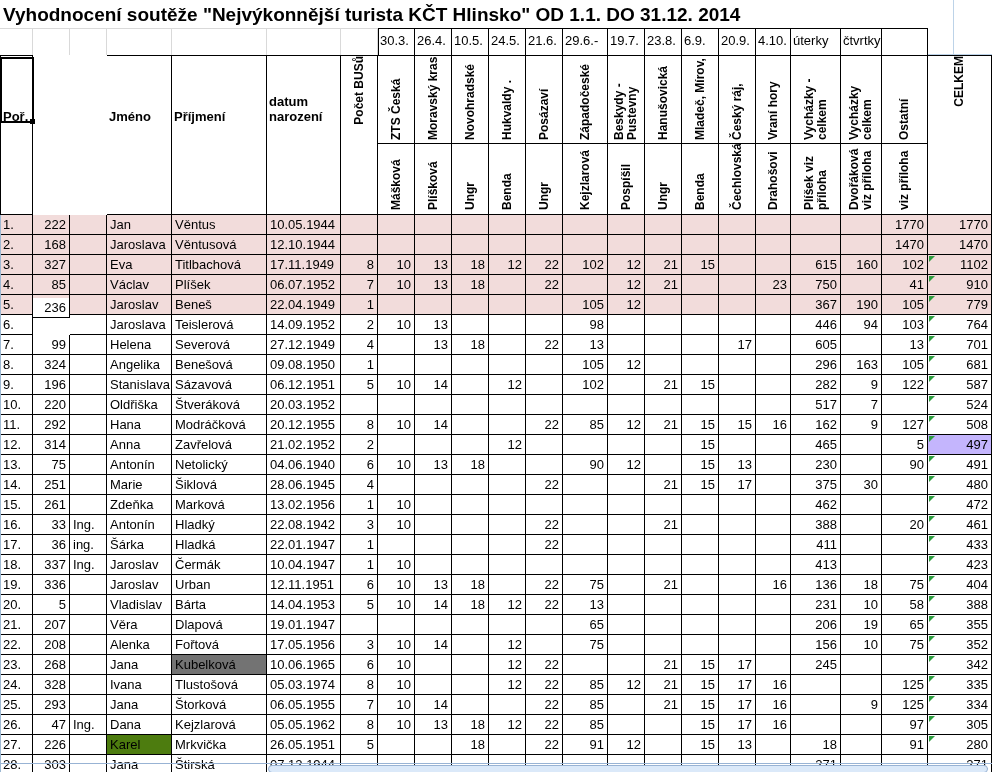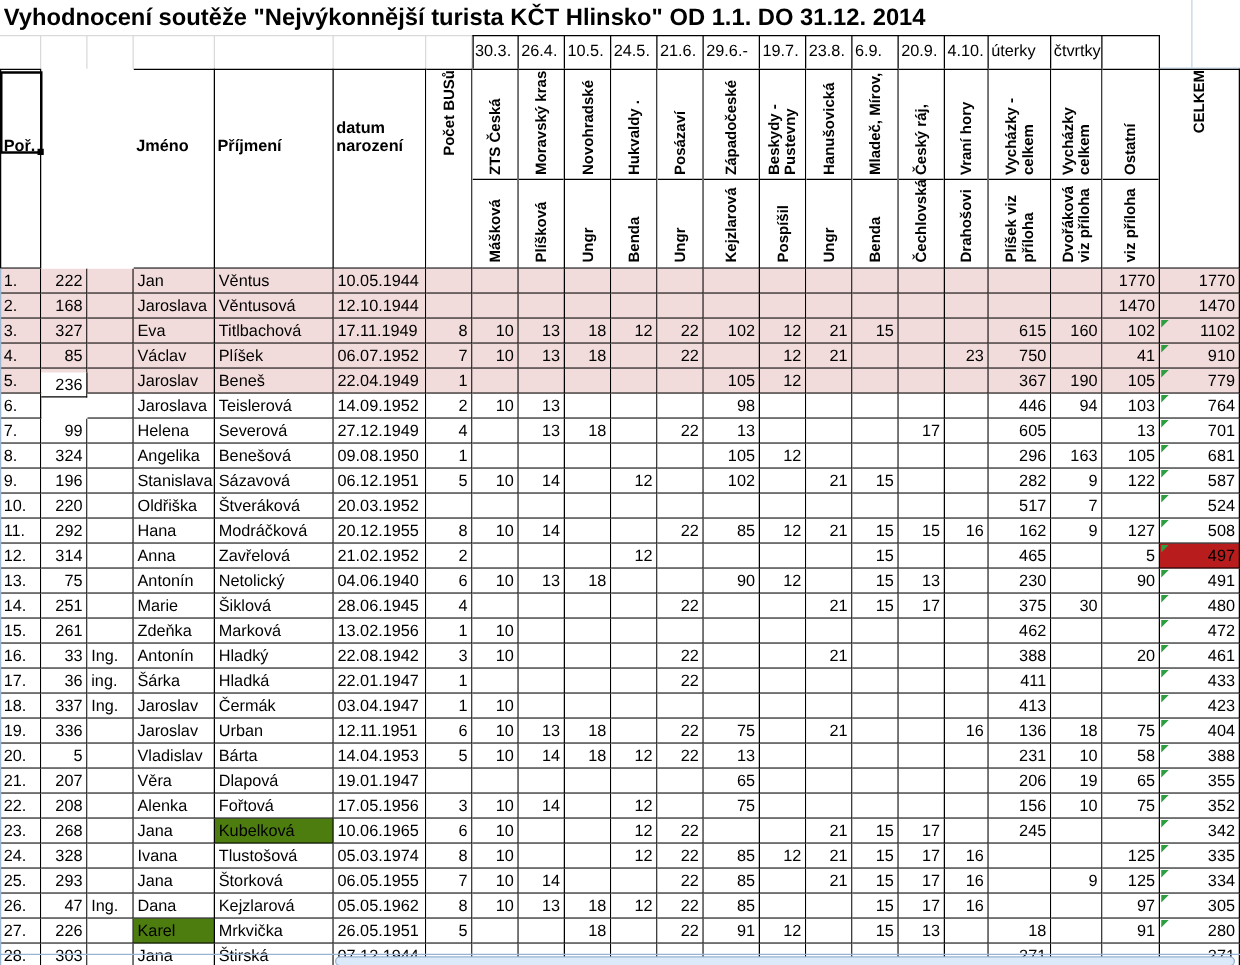--- a/index.html
+++ b/index.html
@@ -452,21 +452,21 @@
     <div class="c num" style="left: 526px; top: 435px; width: 37px; height: 20px; border-right: 1px solid rgb(0, 0, 0); border-bottom: 1px solid rgb(0, 0, 0); background: rgb(255, 255, 255);"></div>
     <div class="c num" style="left: 563px; top: 435px; width: 45px; height: 20px; border-right: 1px solid rgb(0, 0, 0); border-bottom: 1px solid rgb(0, 0, 0); background: rgb(255, 255, 255);"></div>
     <div class="c num" style="left: 608px; top: 435px; width: 37px; height: 20px; border-right: 1px solid rgb(0, 0, 0); border-bottom: 1px solid rgb(0, 0, 0); background: rgb(255, 255, 255);"></div>
     <div class="c num" style="left: 645px; top: 435px; width: 37px; height: 20px; border-right: 1px solid rgb(0, 0, 0); border-bottom: 1px solid rgb(0, 0, 0); background: rgb(255, 255, 255);"></div>
     <div class="c num" style="left: 682px; top: 435px; width: 37px; height: 20px; border-right: 1px solid rgb(0, 0, 0); border-bottom: 1px solid rgb(0, 0, 0); background: rgb(255, 255, 255);">15</div>
     <div class="c num" style="left: 719px; top: 435px; width: 37px; height: 20px; border-right: 1px solid rgb(0, 0, 0); border-bottom: 1px solid rgb(0, 0, 0); background: rgb(255, 255, 255);"></div>
     <div class="c num" style="left: 756px; top: 435px; width: 35px; height: 20px; border-right: 1px solid rgb(0, 0, 0); border-bottom: 1px solid rgb(0, 0, 0); background: rgb(255, 255, 255);"></div>
     <div class="c num" style="left: 791px; top: 435px; width: 50px; height: 20px; border-right: 1px solid rgb(0, 0, 0); border-bottom: 1px solid rgb(0, 0, 0); background: rgb(255, 255, 255);">465</div>
     <div class="c num" style="left: 841px; top: 435px; width: 41px; height: 20px; border-right: 1px solid rgb(0, 0, 0); border-bottom: 1px solid rgb(0, 0, 0); background: rgb(255, 255, 255);"></div>
     <div class="c num" style="left: 882px; top: 435px; width: 46px; height: 20px; border-right: 1px solid rgb(0, 0, 0); border-bottom: 1px solid rgb(0, 0, 0); background: rgb(255, 255, 255);">5</div>
-    <div class="c num" style="left: 928px; top: 435px; width: 64px; height: 20px; border-right: 1px solid rgb(0, 0, 0); border-bottom: 1px solid rgb(0, 0, 0); background: #b91c1c;">497</div>
+    <div class="c num" style="left: 928px; top: 435px; width: 64px; height: 20px; border-right: 1px solid rgb(0, 0, 0); border-bottom: 1px solid rgb(0, 0, 0); background: #c4b5fd;">497</div>
     <div class="c flagtri" style="left: 929px; top: 436px; width: 0px; height: 0px; border-top: 6px solid rgb(46, 158, 65); border-right: 6px solid transparent;"></div>
     <div class="c txt" style="left: 0px; top: 455px; width: 33px; height: 20px; border-right: 1px solid rgb(0, 0, 0); border-bottom: 1px solid rgb(0, 0, 0); background: rgb(255, 255, 255);">13.</div>
     <div class="c num" style="left: 33px; top: 455px; width: 37px; height: 20px; border-right: 1px solid rgb(0, 0, 0); border-bottom: 1px solid rgb(0, 0, 0); background: rgb(255, 255, 255);">75</div>
     <div class="c txt" style="left: 70px; top: 455px; width: 37px; height: 20px; border-right: 1px solid rgb(0, 0, 0); border-bottom: 1px solid rgb(0, 0, 0); background: rgb(255, 255, 255);"></div>
     <div class="c txt" style="left: 107px; top: 455px; width: 65px; height: 20px; border-right: 1px solid rgb(0, 0, 0); border-bottom: 1px solid rgb(0, 0, 0); background: rgb(255, 255, 255);">Antonín</div>
     <div class="c txt" style="left: 172px; top: 455px; width: 95px; height: 20px; border-right: 1px solid rgb(0, 0, 0); border-bottom: 1px solid rgb(0, 0, 0); background: rgb(255, 255, 255);">Netolický</div>
     <div class="c txt" style="left: 267px; top: 455px; width: 74px; height: 20px; border-right: 1px solid rgb(0, 0, 0); border-bottom: 1px solid rgb(0, 0, 0); background: rgb(255, 255, 255);">04.06.1940</div>
     <div class="c num" style="left: 341px; top: 455px; width: 37px; height: 20px; border-right: 1px solid rgb(0, 0, 0); border-bottom: 1px solid rgb(0, 0, 0); background: rgb(255, 255, 255);">6</div>
     <div class="c num" style="left: 378px; top: 455px; width: 37px; height: 20px; border-right: 1px solid rgb(0, 0, 0); border-bottom: 1px solid rgb(0, 0, 0); background: rgb(255, 255, 255);">10</div>
     <div class="c num" style="left: 415px; top: 455px; width: 37px; height: 20px; border-right: 1px solid rgb(0, 0, 0); border-bottom: 1px solid rgb(0, 0, 0); background: rgb(255, 255, 255);">13</div>
@@ -574,21 +574,21 @@
     <div class="c num" style="left: 791px; top: 535px; width: 50px; height: 20px; border-right: 1px solid rgb(0, 0, 0); border-bottom: 1px solid rgb(0, 0, 0); background: rgb(255, 255, 255);">411</div>
     <div class="c num" style="left: 841px; top: 535px; width: 41px; height: 20px; border-right: 1px solid rgb(0, 0, 0); border-bottom: 1px solid rgb(0, 0, 0); background: rgb(255, 255, 255);"></div>
     <div class="c num" style="left: 882px; top: 535px; width: 46px; height: 20px; border-right: 1px solid rgb(0, 0, 0); border-bottom: 1px solid rgb(0, 0, 0); background: rgb(255, 255, 255);"></div>
     <div class="c num" style="left: 928px; top: 535px; width: 64px; height: 20px; border-right: 1px solid rgb(0, 0, 0); border-bottom: 1px solid rgb(0, 0, 0); background: rgb(255, 255, 255);">433</div>
     <div class="c flagtri" style="left: 929px; top: 536px; width: 0px; height: 0px; border-top: 6px solid rgb(46, 158, 65); border-right: 6px solid transparent;"></div>
     <div class="c txt" style="left: 0px; top: 555px; width: 33px; height: 20px; border-right: 1px solid rgb(0, 0, 0); border-bottom: 1px solid rgb(0, 0, 0); background: rgb(255, 255, 255);">18.</div>
     <div class="c num" style="left: 33px; top: 555px; width: 37px; height: 20px; border-right: 1px solid rgb(0, 0, 0); border-bottom: 1px solid rgb(0, 0, 0); background: rgb(255, 255, 255);">337</div>
     <div class="c txt" style="left: 70px; top: 555px; width: 37px; height: 20px; border-right: 1px solid rgb(0, 0, 0); border-bottom: 1px solid rgb(0, 0, 0); background: rgb(255, 255, 255);">Ing.</div>
     <div class="c txt" style="left: 107px; top: 555px; width: 65px; height: 20px; border-right: 1px solid rgb(0, 0, 0); border-bottom: 1px solid rgb(0, 0, 0); background: rgb(255, 255, 255);">Jaroslav</div>
     <div class="c txt" style="left: 172px; top: 555px; width: 95px; height: 20px; border-right: 1px solid rgb(0, 0, 0); border-bottom: 1px solid rgb(0, 0, 0); background: rgb(255, 255, 255);">Čermák</div>
-    <div class="c txt" style="left: 267px; top: 555px; width: 74px; height: 20px; border-right: 1px solid rgb(0, 0, 0); border-bottom: 1px solid rgb(0, 0, 0); background: rgb(255, 255, 255);">03.04.1947</div>
+    <div class="c txt" style="left: 267px; top: 555px; width: 74px; height: 20px; border-right: 1px solid rgb(0, 0, 0); border-bottom: 1px solid rgb(0, 0, 0); background: rgb(255, 255, 255);">10.04.1947</div>
     <div class="c num" style="left: 341px; top: 555px; width: 37px; height: 20px; border-right: 1px solid rgb(0, 0, 0); border-bottom: 1px solid rgb(0, 0, 0); background: rgb(255, 255, 255);">1</div>
     <div class="c num" style="left: 378px; top: 555px; width: 37px; height: 20px; border-right: 1px solid rgb(0, 0, 0); border-bottom: 1px solid rgb(0, 0, 0); background: rgb(255, 255, 255);">10</div>
     <div class="c num" style="left: 415px; top: 555px; width: 37px; height: 20px; border-right: 1px solid rgb(0, 0, 0); border-bottom: 1px solid rgb(0, 0, 0); background: rgb(255, 255, 255);"></div>
     <div class="c num" style="left: 452px; top: 555px; width: 37px; height: 20px; border-right: 1px solid rgb(0, 0, 0); border-bottom: 1px solid rgb(0, 0, 0); background: rgb(255, 255, 255);"></div>
     <div class="c num" style="left: 489px; top: 555px; width: 37px; height: 20px; border-right: 1px solid rgb(0, 0, 0); border-bottom: 1px solid rgb(0, 0, 0); background: rgb(255, 255, 255);"></div>
     <div class="c num" style="left: 526px; top: 555px; width: 37px; height: 20px; border-right: 1px solid rgb(0, 0, 0); border-bottom: 1px solid rgb(0, 0, 0); background: rgb(255, 255, 255);"></div>
     <div class="c num" style="left: 563px; top: 555px; width: 45px; height: 20px; border-right: 1px solid rgb(0, 0, 0); border-bottom: 1px solid rgb(0, 0, 0); background: rgb(255, 255, 255);"></div>
     <div class="c num" style="left: 608px; top: 555px; width: 37px; height: 20px; border-right: 1px solid rgb(0, 0, 0); border-bottom: 1px solid rgb(0, 0, 0); background: rgb(255, 255, 255);"></div>
     <div class="c num" style="left: 645px; top: 555px; width: 37px; height: 20px; border-right: 1px solid rgb(0, 0, 0); border-bottom: 1px solid rgb(0, 0, 0); background: rgb(255, 255, 255);"></div>
     <div class="c num" style="left: 682px; top: 555px; width: 37px; height: 20px; border-right: 1px solid rgb(0, 0, 0); border-bottom: 1px solid rgb(0, 0, 0); background: rgb(255, 255, 255);"></div>
@@ -688,21 +688,21 @@
     <div class="c num" style="left: 756px; top: 635px; width: 35px; height: 20px; border-right: 1px solid rgb(0, 0, 0); border-bottom: 1px solid rgb(0, 0, 0); background: rgb(255, 255, 255);"></div>
     <div class="c num" style="left: 791px; top: 635px; width: 50px; height: 20px; border-right: 1px solid rgb(0, 0, 0); border-bottom: 1px solid rgb(0, 0, 0); background: rgb(255, 255, 255);">156</div>
     <div class="c num" style="left: 841px; top: 635px; width: 41px; height: 20px; border-right: 1px solid rgb(0, 0, 0); border-bottom: 1px solid rgb(0, 0, 0); background: rgb(255, 255, 255);">10</div>
     <div class="c num" style="left: 882px; top: 635px; width: 46px; height: 20px; border-right: 1px solid rgb(0, 0, 0); border-bottom: 1px solid rgb(0, 0, 0); background: rgb(255, 255, 255);">75</div>
     <div class="c num" style="left: 928px; top: 635px; width: 64px; height: 20px; border-right: 1px solid rgb(0, 0, 0); border-bottom: 1px solid rgb(0, 0, 0); background: rgb(255, 255, 255);">352</div>
     <div class="c flagtri" style="left: 929px; top: 636px; width: 0px; height: 0px; border-top: 6px solid rgb(46, 158, 65); border-right: 6px solid transparent;"></div>
     <div class="c txt" style="left: 0px; top: 655px; width: 33px; height: 20px; border-right: 1px solid rgb(0, 0, 0); border-bottom: 1px solid rgb(0, 0, 0); background: rgb(255, 255, 255);">23.</div>
     <div class="c num" style="left: 33px; top: 655px; width: 37px; height: 20px; border-right: 1px solid rgb(0, 0, 0); border-bottom: 1px solid rgb(0, 0, 0); background: rgb(255, 255, 255);">268</div>
     <div class="c txt" style="left: 70px; top: 655px; width: 37px; height: 20px; border-right: 1px solid rgb(0, 0, 0); border-bottom: 1px solid rgb(0, 0, 0); background: rgb(255, 255, 255);"></div>
     <div class="c txt" style="left: 107px; top: 655px; width: 65px; height: 20px; border-right: 1px solid rgb(0, 0, 0); border-bottom: 1px solid rgb(0, 0, 0); background: rgb(255, 255, 255);">Jana</div>
-    <div class="c txt" style="left: 172px; top: 655px; width: 95px; height: 20px; border-right: 1px solid rgb(0, 0, 0); border-bottom: 1px solid rgb(0, 0, 0); background: #4d7c0f;">Kubelková</div>
+    <div class="c txt" style="left: 172px; top: 655px; width: 95px; height: 20px; border-right: 1px solid rgb(0, 0, 0); border-bottom: 1px solid rgb(0, 0, 0); background: #737373;">Kubelková</div>
     <div class="c txt" style="left: 267px; top: 655px; width: 74px; height: 20px; border-right: 1px solid rgb(0, 0, 0); border-bottom: 1px solid rgb(0, 0, 0); background: rgb(255, 255, 255);">10.06.1965</div>
     <div class="c num" style="left: 341px; top: 655px; width: 37px; height: 20px; border-right: 1px solid rgb(0, 0, 0); border-bottom: 1px solid rgb(0, 0, 0); background: rgb(255, 255, 255);">6</div>
     <div class="c num" style="left: 378px; top: 655px; width: 37px; height: 20px; border-right: 1px solid rgb(0, 0, 0); border-bottom: 1px solid rgb(0, 0, 0); background: rgb(255, 255, 255);">10</div>
     <div class="c num" style="left: 415px; top: 655px; width: 37px; height: 20px; border-right: 1px solid rgb(0, 0, 0); border-bottom: 1px solid rgb(0, 0, 0); background: rgb(255, 255, 255);"></div>
     <div class="c num" style="left: 452px; top: 655px; width: 37px; height: 20px; border-right: 1px solid rgb(0, 0, 0); border-bottom: 1px solid rgb(0, 0, 0); background: rgb(255, 255, 255);"></div>
     <div class="c num" style="left: 489px; top: 655px; width: 37px; height: 20px; border-right: 1px solid rgb(0, 0, 0); border-bottom: 1px solid rgb(0, 0, 0); background: rgb(255, 255, 255);">12</div>
     <div class="c num" style="left: 526px; top: 655px; width: 37px; height: 20px; border-right: 1px solid rgb(0, 0, 0); border-bottom: 1px solid rgb(0, 0, 0); background: rgb(255, 255, 255);">22</div>
     <div class="c num" style="left: 563px; top: 655px; width: 45px; height: 20px; border-right: 1px solid rgb(0, 0, 0); border-bottom: 1px solid rgb(0, 0, 0); background: rgb(255, 255, 255);"></div>
     <div class="c num" style="left: 608px; top: 655px; width: 37px; height: 20px; border-right: 1px solid rgb(0, 0, 0); border-bottom: 1px solid rgb(0, 0, 0); background: rgb(255, 255, 255);"></div>
     <div class="c num" style="left: 645px; top: 655px; width: 37px; height: 20px; border-right: 1px solid rgb(0, 0, 0); border-bottom: 1px solid rgb(0, 0, 0); background: rgb(255, 255, 255);">21</div>

